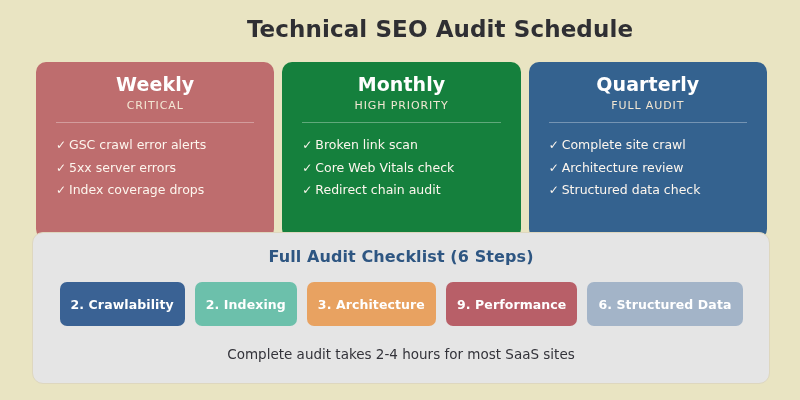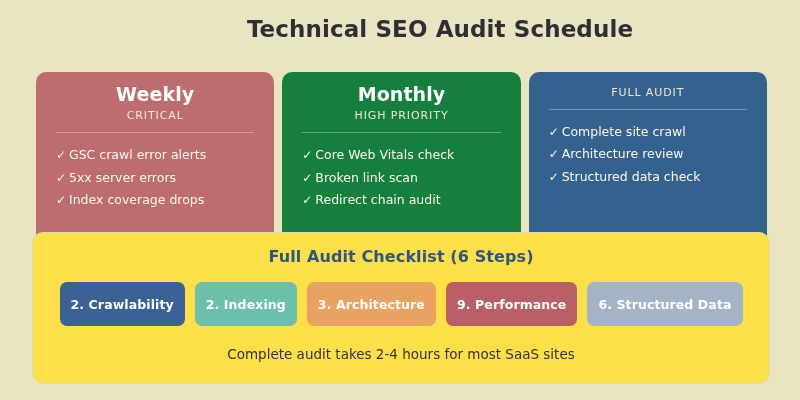--- a/index.html
+++ b/index.html
@@ -27,21 +27,21 @@
     font-size: 23px;
     font-weight: bold;
     color: #2f2f33;
     letter-spacing: 0.1px;
     font-family: "DejaVu Sans", "Liberation Sans", sans-serif;
   }
 
   
   #cadence-row {
     position: absolute;
-    top: 72px;
+    top: 62px;
     left: 36px;
     width: 731px;
     height: 177px;
     display: flex;
     gap: 8px;
   }
 
   .cadence-card {
     flex: 1 1 0;
     border-radius: 10px;
@@ -174,50 +174,51 @@
       </li>
     </ul>
   </div>
 
   <div class="cadence-card" style="background-color: #15803d;">
     <div class="card-title">Monthly</div>
     <div class="card-subtitle">HIGH PRIORITY</div>
     <div class="card-divider"></div>
     <ul class="card-items">
       <li class="card-item">
+        <span class="check">✓</span><span>Broken link scan</span>
+      </li>
+      <li class="card-item">
         <span class="check">✓</span><span>Core Web Vitals check</span>
       </li>
       <li class="card-item">
-        <span class="check">✓</span><span>Broken link scan</span>
-      </li>
-      <li class="card-item">
         <span class="check">✓</span><span>Redirect chain audit</span>
       </li>
     </ul>
   </div>
 
   <div class="cadence-card" style="background-color: rgb(52, 98, 143);">
+    <div class="card-title">Quarterly</div>
     <div class="card-subtitle">FULL AUDIT</div>
     <div class="card-divider"></div>
     <ul class="card-items">
       <li class="card-item">
         <span class="check">✓</span><span>Complete site crawl</span>
       </li>
       <li class="card-item">
         <span class="check">✓</span><span>Architecture review</span>
       </li>
       <li class="card-item">
         <span class="check">✓</span><span>Structured data check</span>
       </li>
     </ul>
   </div>
 
 </div>
 
-<div id="checklist-panel" style="background-color: #fde047; border-color: rgb(222, 215, 191);">
+<div id="checklist-panel" style="background-color: #e5e5e5; border-color: rgb(222, 215, 191);">
 
   <div id="checklist-title" style="color: rgb(46, 86, 130);">Full Audit Checklist (6 Steps)</div>
 
   <div id="steps-row">
     <div class="step-chip" style="background-color: rgb(58, 98, 148);">2. Crawlability</div>
     <div class="step-chip" style="background-color: rgb(108, 192, 171);">2. Indexing</div>
     <div class="step-chip" style="background-color: rgb(232, 162, 97);">3. Architecture</div>
     <div class="step-chip" style="background-color: rgb(184, 95, 104);">9. Performance</div>
     <div class="step-chip" style="background-color: rgb(163, 180, 200);">6. Structured Data</div>
   </div>

